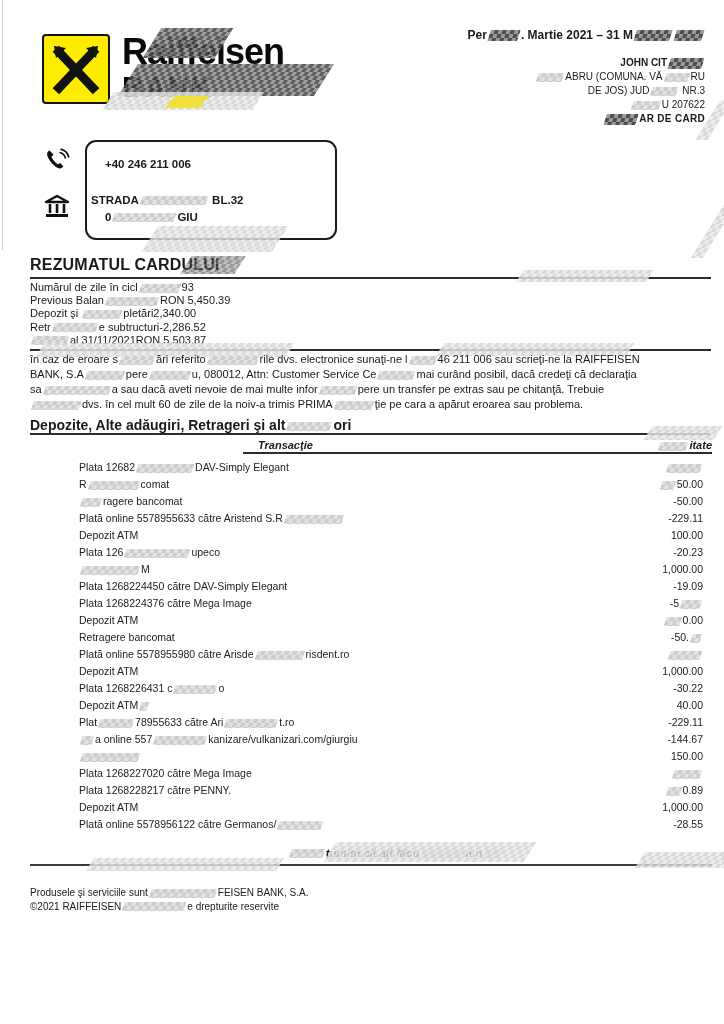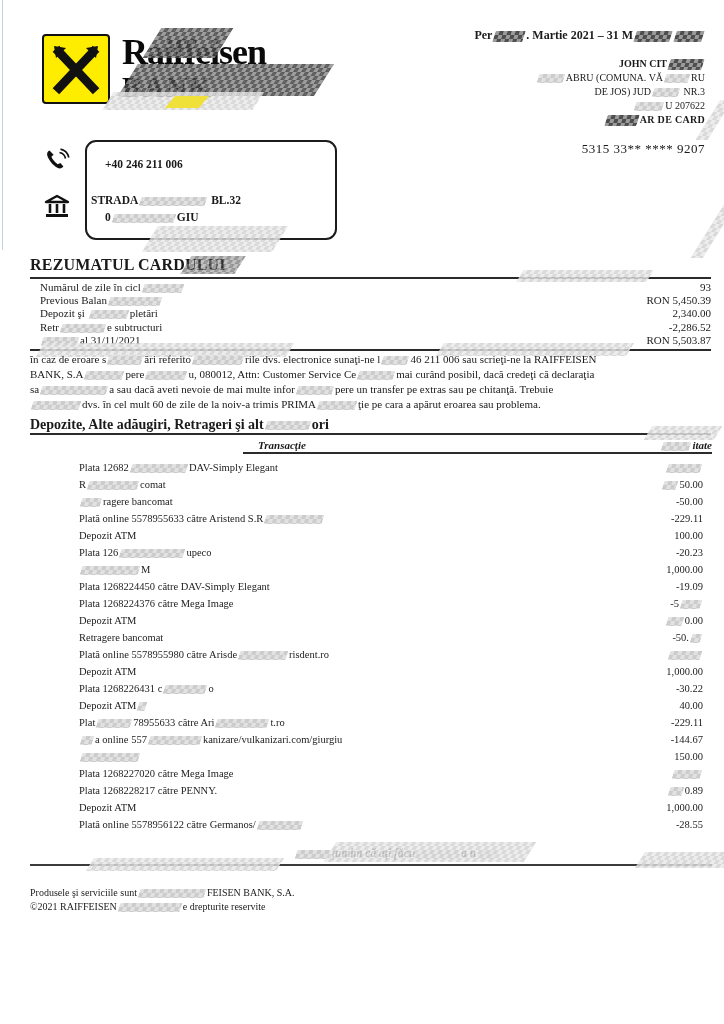--- a/index.html
+++ b/index.html
@@ -1,17 +1,17 @@
 <!DOCTYPE html>
 <html><head>
 <meta charset="utf-8">
 <style>
   html,body{margin:0;padding:0;background:#e8e8e8;}
   .page{position:relative;width:724px;height:1024px;background:#ffffff;margin:0 auto;
-        font-family:Liberation Serif, serif;color:#1a1a1a;overflow:hidden;}
+        font-family:Liberation Sans, sans-serif;color:#1a1a1a;overflow:hidden;}
   
   .rx{display:inline-block;height:9px;margin:0 2px;vertical-align:middle;transform:skewX(-18deg);
       background-image:linear-gradient(45deg,#cbcbcb 25%,transparent 25%,transparent 75%,#cbcbcb 75%),
                        linear-gradient(45deg,#cbcbcb 25%,#e2e2e2 25%,#e2e2e2 75%,#cbcbcb 75%);
       background-size:8px 8px;background-position:0 0,4px 4px;border-radius:1px;}
   .rx-dark{background-image:linear-gradient(45deg,#4c4c4c 25%,transparent 25%,transparent 75%,#4c4c4c 75%),
                             linear-gradient(45deg,#4c4c4c 25%,#9b9b9b 25%,#9b9b9b 75%,#4c4c4c 75%);
       height:11px;}
   .smudge{position:absolute;transform:skewX(-32deg);opacity:.85;
       background-image:linear-gradient(45deg,#d2d2d2 25%,transparent 25%,transparent 75%,#d2d2d2 75%),
@@ -38,21 +38,21 @@
   .contact-icons svg{display:block;margin-bottom:20px;}
   .contact-box{position:absolute;left:85px;top:140px;width:248px;height:96px;
                border:2px solid #1c1c1c;border-radius:11px;}
   .contact-phone{position:absolute;left:18px;top:16px;font-size:11.5px;font-weight:bold;}
   .contact-addr1{position:absolute;left:4px;top:52px;font-size:11.5px;font-weight:bold;}
   .contact-addr2{position:absolute;left:18px;top:69px;font-size:11.5px;font-weight:bold;}
   
   .sum-title{position:absolute;left:30px;top:256px;font-size:16px;font-weight:bold;letter-spacing:.2px;}
   .rule{position:absolute;background:#2b2b2b;}
   .sum-rows{position:absolute;left:30px;top:281px;width:681px;font-size:11px;}
-  .s-row{display:flex;justify-content:space-between;height:13.2px;line-height:13.2px;margin-left:10px;}
+  .s-row{display:flex;height:13.2px;line-height:13.2px;}
   
   .notice{position:absolute;left:30px;top:352px;width:682px;font-size:11px;}
   .notice div{line-height:15px;white-space:nowrap;}
   
   .dep-title{position:absolute;left:30px;top:417px;font-size:14px;font-weight:bold;}
   .col-tx{position:absolute;left:258px;top:439px;font-size:11px;font-weight:bold;font-style:italic;}
   .col-amt{position:absolute;right:12px;top:439px;font-size:11px;font-weight:bold;font-style:italic;}
   .t-rows{position:absolute;left:30px;top:459px;width:682px;font-size:10.5px;color:#222;}
   .t-row{position:relative;height:17px;line-height:17px;white-space:nowrap;}
   .t-label{margin-left:49px;}
@@ -94,21 +94,20 @@
 
   <div class="hdr-right">
     <div class="hdr-period"><span>Per</span><span class="rx rx-dark" style="width: 30px;"></span><span>. Martie 2021 – 31 M</span><span class="rx rx-dark" style="width: 36px;"></span><span class="rx rx-dark" style="width: 28px;"></span></div>
     <div class="hdr-recipient">
         <div><span>JOHN CIT</span><span class="rx rx-dark" style="width: 34px;"></span></div>
         <div><span class="rx" style="width: 26px;"></span><span>ABRU (COMUNA. VĂ</span><span class="rx" style="width: 24px;"></span><span>RU</span></div>
         <div><span>DE JOS) JUD</span><span class="rx" style="width: 26px;"></span><span> NR.3</span></div>
         <div><span class="rx" style="width: 28px;"></span><span>U 207622</span></div>
         <div><span class="rx rx-dark" style="width: 32px;"></span><span>AR DE CARD</span></div>
       </div>
-    <div class="card-no">5315 33** **** 9207</div>
   </div>
 
   <div class="contact-icons">
     <svg width="26" height="26" viewBox="0 0 26 26">
       <path d="M5.5 2.5 C3.6 3.3 2.6 5.2 3.3 7.6 C4.5 11.8 8.7 17.4 13.4 19.8 C15.8 21 18.2 20.3 19.4 18.6 L16.4 14.9 L13.8 16.2 C11.2 14.7 8.3 11.4 7.4 8.8 L9.6 6.8 Z" fill="#111"></path>
       <path d="M15.5 4.5 a7.5 7.5 0 0 1 6 6" fill="none" stroke="#111" stroke-width="1.7"></path>
       <path d="M16.5 1.2 a11 11 0 0 1 8.3 8.3" fill="none" stroke="#111" stroke-width="1.7"></path>
     </svg>
     <svg width="26" height="26" viewBox="0 0 26 26">
       <path d="M13 2 L24 8 H2 Z" fill="none" stroke="#111" stroke-width="2.4" stroke-linejoin="round"></path>

